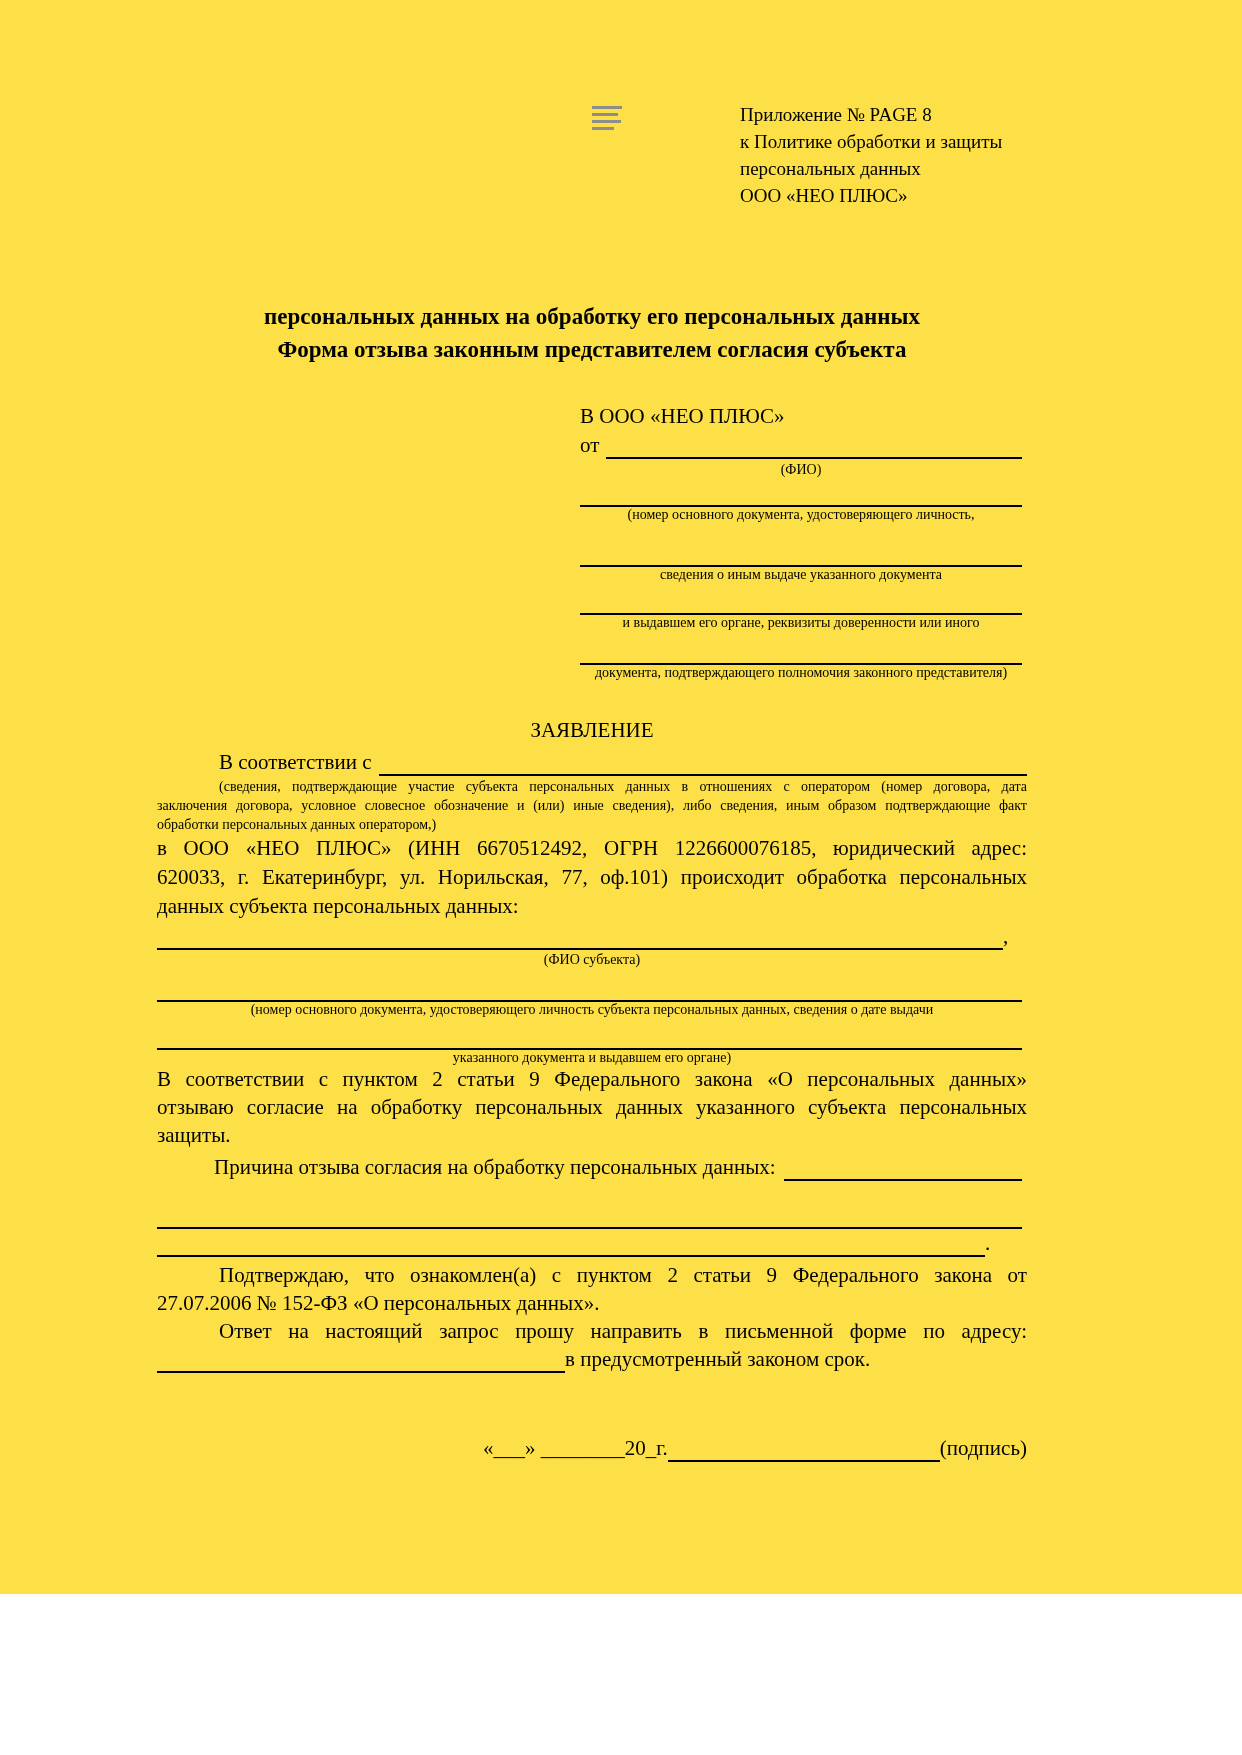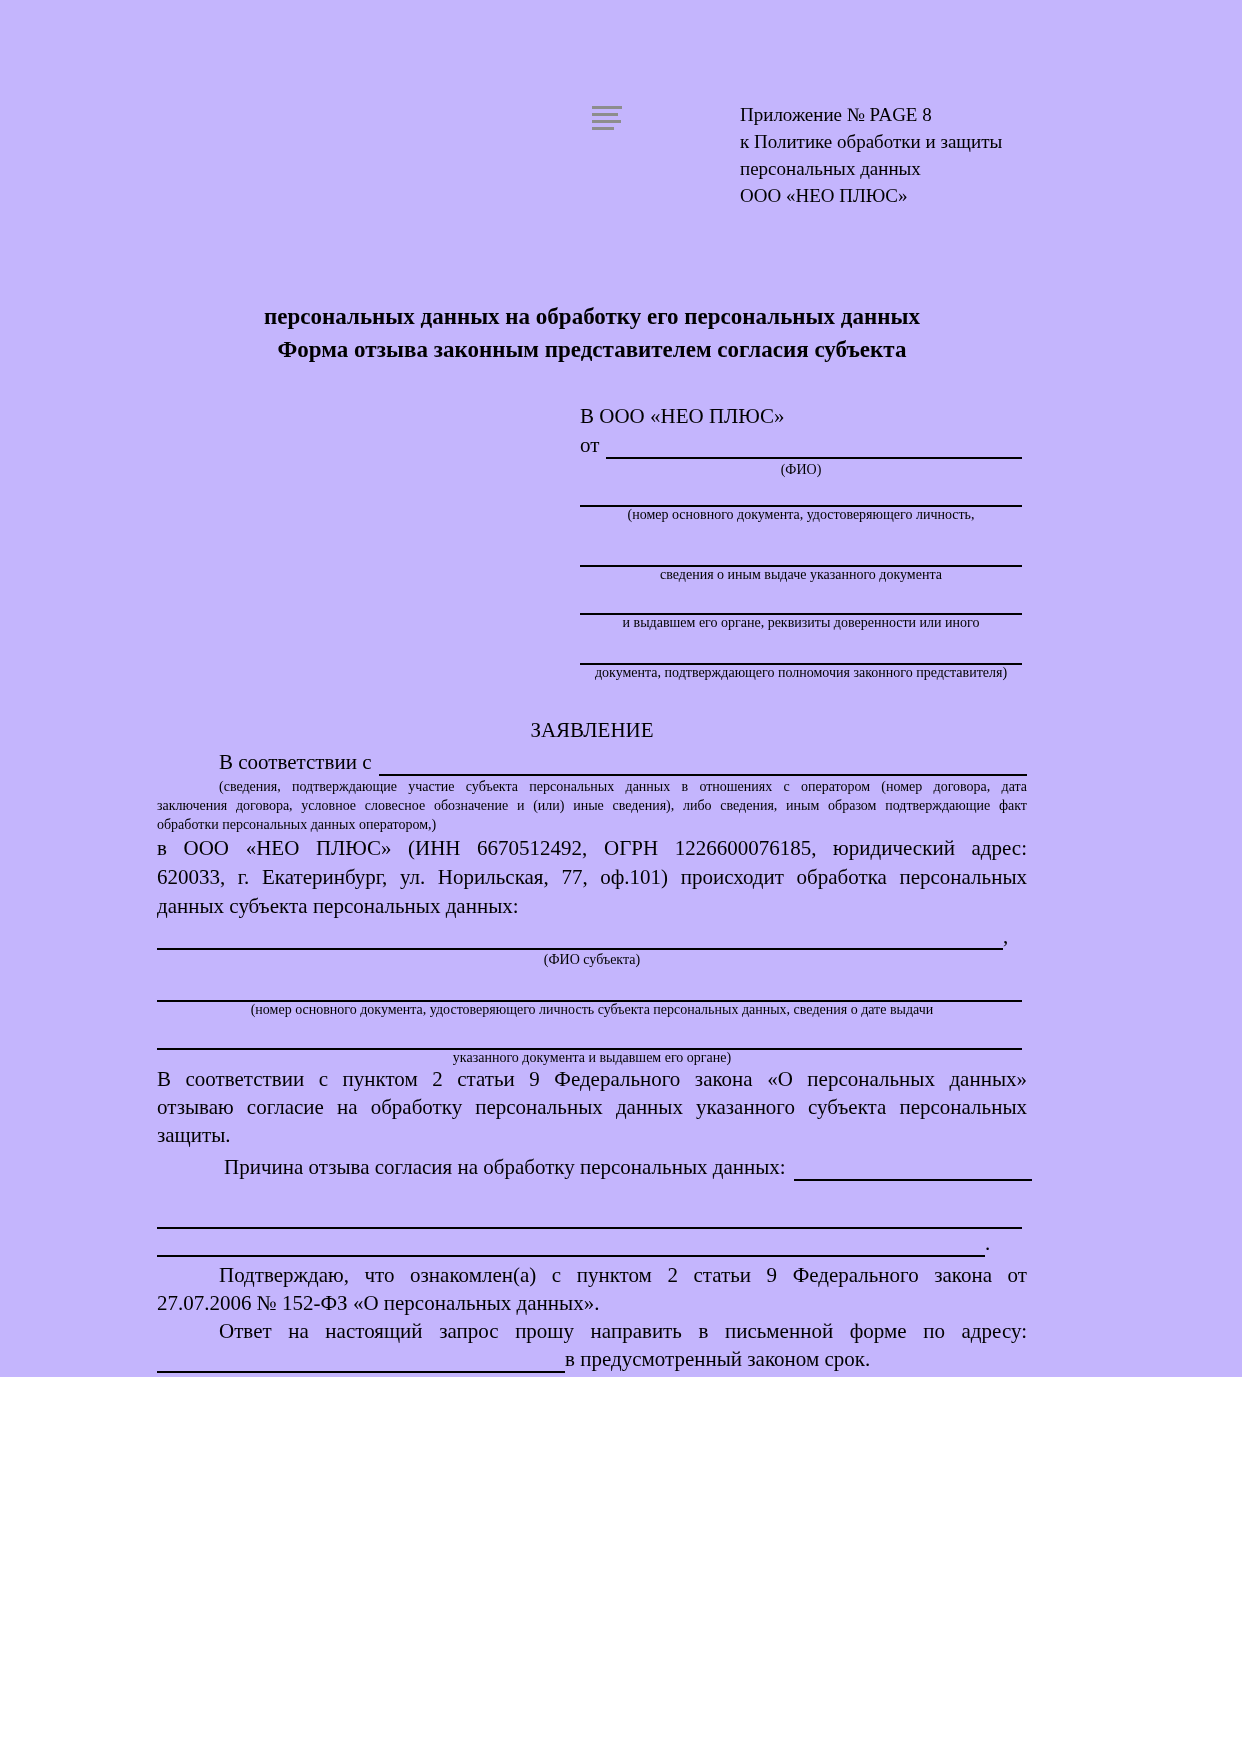--- a/index.html
+++ b/index.html
@@ -1,19 +1,19 @@
 <!DOCTYPE html>
 <html><head>
 <meta charset="utf-8">
 <style>
   html,body{margin:0;padding:0;background:#ffffff;}
   .page{
     position:relative;
-    width:1242px;height:1377px;
-    background:#c4b5fd;
+    width:1242px;height:1594px;
+    background:#fde047;
     color:#000;
     font-family:"Liberation Serif", serif;
     overflow:hidden;
   }
   .abs{position:absolute;}
   .body-text{font-size:21px;line-height:28px;}
   .cap{font-size:14px;line-height:17px;text-align:center;}
   .just{text-align:justify;text-align-last:justify;}
   .row{display:flex;align-items:flex-end;}
   .fill{flex:1;border-bottom:2px solid #000;}
@@ -100,21 +100,21 @@
 
   <div class="abs uline" style="left:157px;top:1020px;width:865px;height:28px;"></div>
   <div class="abs cap" style="left:157px;top:1049px;width:870px;">указанного документа и выдавшем его органе)</div>
 
   <div class="abs body-text" style="left:157px;top:1065px;width:870px;">
     <div class="just">В соответствии с пунктом 2 статьи 9 Федерального закона «О персональных данных»</div>
     <div class="just">отзываю согласие на обработку персональных данных указанного субъекта персональных</div>
     <div>защиты.</div>
   </div>
 
-  <div class="abs body-text row" style="left:162px;top:1152px;width:870px;height:29px;padding-left:62px;box-sizing:border-box;">
+  <div class="abs body-text row" style="left:152px;top:1152px;width:870px;height:29px;padding-left:62px;box-sizing:border-box;">
     <span>Причина отзыва согласия на обработку персональных данных:</span>
     <span class="fill" style="margin-left:8px;"></span>
   </div>
   <div class="abs uline" style="left:157px;top:1199px;width:865px;height:28px;"></div>
   <div class="abs body-text row" style="left:157px;top:1229px;width:870px;height:28px;">
     <span class="uline" style="width:828px;height:28px;"></span>
     <span>.</span>
   </div>
 
   <div class="abs body-text" style="left:157px;top:1261px;width:870px;">

